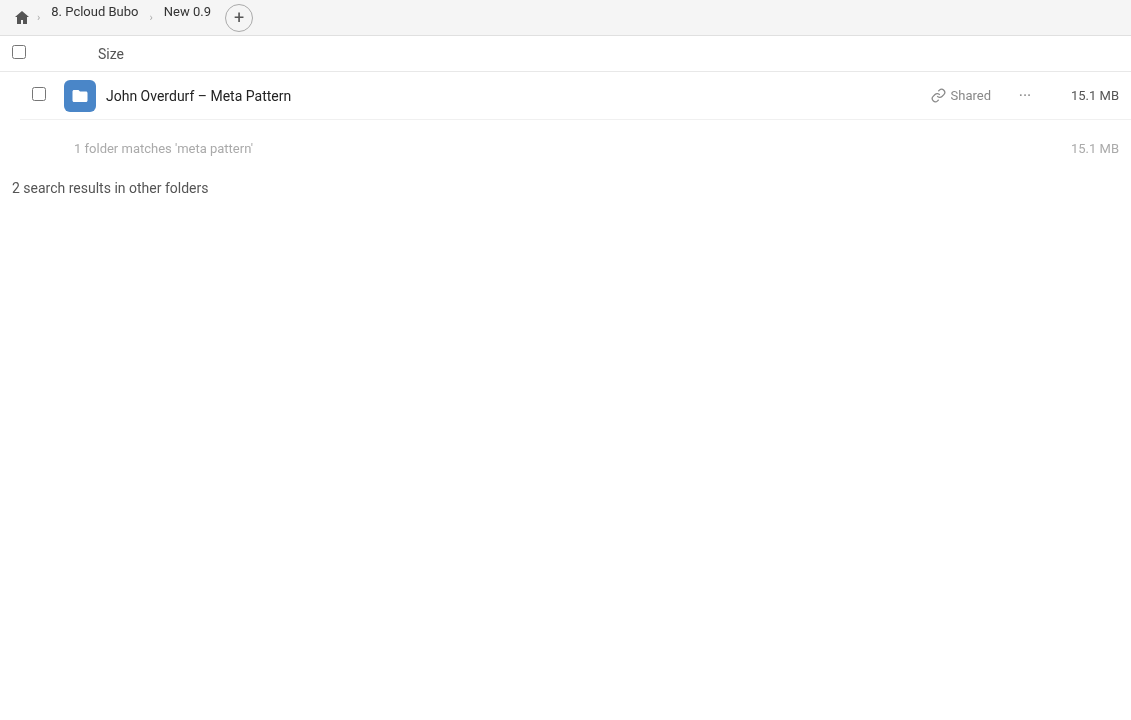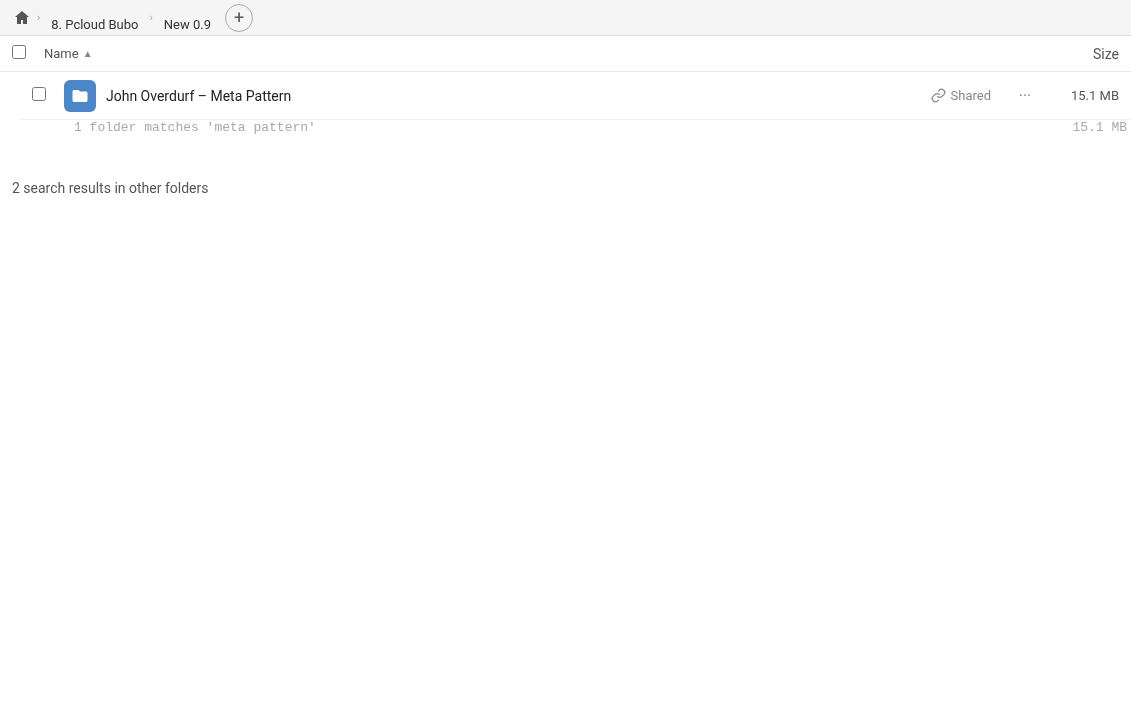--- a/index.html
+++ b/index.html
@@ -36,21 +36,21 @@
       width: 28px;
       height: 28px;
       cursor: pointer;
       color: #555;
       font-size: 16px;
       border-radius: 4px;
     }
 
     .breadcrumb-item {
       display: flex;
-      align-items: flex-end;
+      align-items: flex-start;
       height: 28px;
       padding: 0 10px;
       cursor: pointer;
       border-radius: 4px;
       font-size: 13px;
       color: #333;
       white-space: nowrap;
     }
 
     .breadcrumb-arrow {
@@ -184,26 +184,25 @@
     .file-size {
       width: 80px;
       text-align: right;
       font-size: 13px;
       color: #555;
     }
 
     
     .summary-row {
       display: flex;
-      align-items: flex-start;
+      align-items: flex-end;
       height: 36px;
-      padding: 0 4px 0 74px;
+      padding: 0 12px 0 74px;
       color: #aaa;
       font-size: 13px;
-      font-family: Liberation Mono, monospace;
     }
 
     .summary-size {
       margin-left: auto;
       color: #aaa;
       font-size: 13px;
       width: 80px;
       text-align: right;
       padding-right: 0;
     }
@@ -239,24 +238,20 @@
     <span>New 0.9</span>
   </div>
   <div class="topbar-add">
     <span>+</span>
   </div>
 </div>
 
 <div class="col-header">
   <div class="col-header-checkbox">
     <input type="checkbox" style="">
-  </div>
-  <div class="col-header-name">
-    <span>Name</span>
-    <span class="sort-arrow">▲</span>
   </div>
   <div class="col-header-size">
     <span>Size</span>
   </div>
 </div>
 
 <div class="file-row">
   <div class="file-row-checkbox">
     <input type="checkbox" style="">
   </div>

